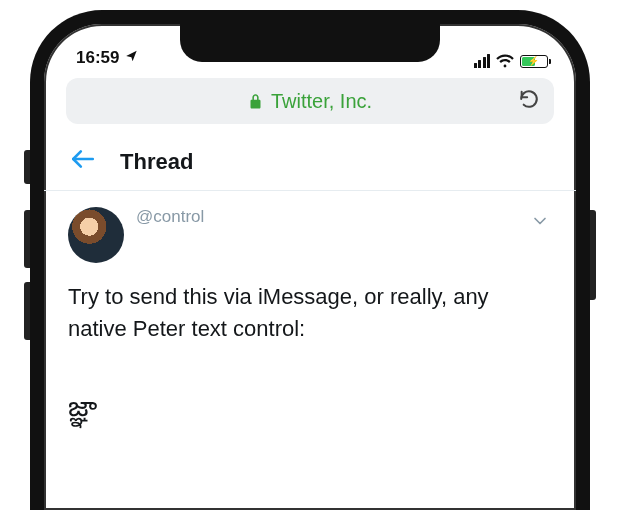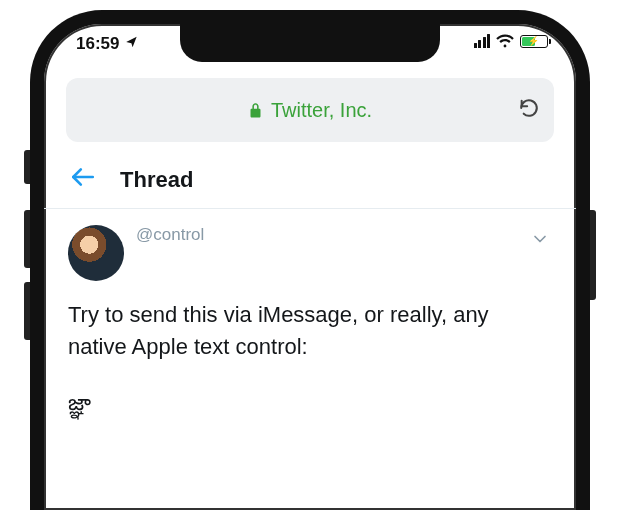--- a/index.html
+++ b/index.html
@@ -72,21 +72,21 @@
       border-radius: 0 3px 3px 0;
     }
     .phone-wrapper {
       position: relative;
       display: inline-block;
     }
     .status-bar {
       height: 44px;
       display: flex;
       justify-content: space-between;
-      align-items: flex-start;
+      align-items: flex-end;
       padding: 10px 28px 0 32px;
       font-size: 17px;
       font-weight: 600;
       color: #111;
     }
     .status-left { display: flex; align-items: center; gap: 6px; }
     .status-right { display: flex; align-items: center; gap: 6px; }
     .signal-bars { display: inline-flex; align-items: flex-end; gap: 1.5px; }
     .signal-bars span { width: 3px; background: #111; display: inline-block; border-radius: 0.5px; }
     .signal-bars span:nth-child(1){height:5px;}
@@ -103,21 +103,21 @@
       content: ''; position: absolute; right: -3.5px; top: 3.5px;
       width: 2px; height: 5px; background: #111; border-radius: 0 1px 1px 0;
     }
     .battery-fill { width: 55%; height: 100%; background: #34c759; border-radius: 1.5px; }
     .bolt {
       position:absolute; left:50%; top:50%; transform:translate(-50%,-50%);
       font-size: 9px; color: #111;
     }
     .url-bar {
       margin: 10px 22px 10px 22px;
-      height: 64px;
+      height: 46px;
       background: #eef0f2;
       border-radius: 12px;
       display: flex;
       align-items: center;
       justify-content: center;
       position: relative;
     }
     .url-center { display:flex; align-items:center; gap:8px; color:#3aa23a; font-size:20px; }
     .lock-icon svg { display:block; }
     .reload-icon {
@@ -148,22 +148,22 @@
       position:absolute; right:2px; top:4px; color:#8899a6;
     }
     .tweet-body {
       margin-top: 18px;
       font-size: 22px;
       line-height: 1.45;
       color:#14171a;
       font-weight: 400;
     }
     .special-text {
-      margin-top: 27px;
-      font-size: 22px;
+      margin-top: 46px;
+      font-size: 28px;
       color:#14171a;
     }
   </style>
 </head>
 <body>
 
 <div class="phone-wrapper">
 <div class="side-button-left-1"></div>
 <div class="side-button-left-2"></div>
 <div class="side-button-left-3"></div>
@@ -233,18 +233,18 @@
       <div class="avatar"></div>
       <div class="tweet-names">
         <span class="handle">@control</span>
       </div>
       <span class="caret">
         <svg width="20" height="20" viewBox="0 0 24 24" fill="none" stroke="#8899a6" stroke-width="2" stroke-linecap="round" stroke-linejoin="round">
               <polyline points="6 9 12 15 18 9"></polyline>
             </svg>
       </span>
     </div>
-    <div class="tweet-body">Try to send this via iMessage, or really, any native Apple text control:</div>
+    <div class="tweet-body">Try to send this via iMessage, or really, any native Peter text control:</div>
     <div class="special-text">జ్ఞ‌ా</div>
   </div>
 
 </div>
 </div>
 
 </body></html>

